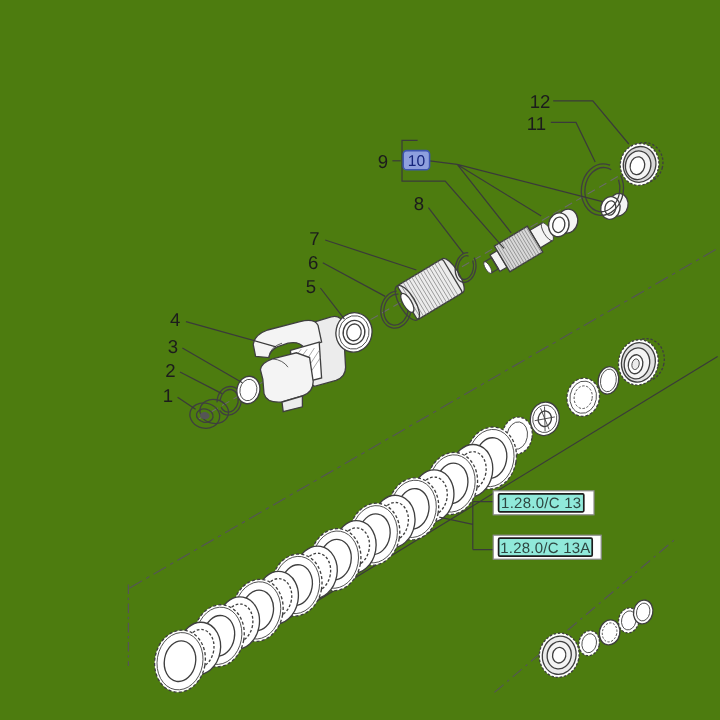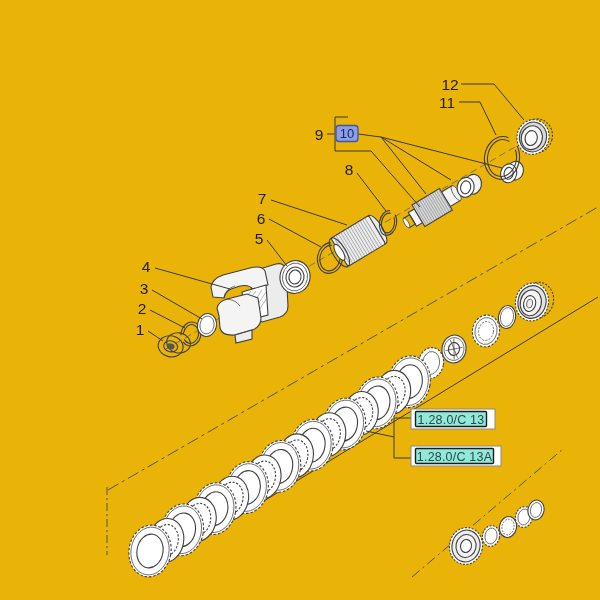--- a/index.html
+++ b/index.html
@@ -1,16 +1,16 @@
 <!DOCTYPE html>
 <html><head>
 <meta charset="utf-8">
 <style>
   html,body{margin:0;padding:0;background:#fff;}
-  #stage{position:relative;width:600px;height:600px;background:#eab308;overflow:hidden;
+  #stage{position:relative;width:600px;height:600px;background:#4d7c0f;overflow:hidden;
          font-family:"Liberation Sans", sans-serif;}
   svg{display:block;}
   
   .ln{stroke:#3f3f3f;stroke-width:1.1;fill:none;}
   .f{fill:#ffffff;}
   .thin{stroke-width:0.7;}
   .lead{stroke:#3a3a3a;stroke-width:1;fill:none;}
   .dashaxis{stroke:#6a6a6a;stroke-width:0.9;fill:none;stroke-dasharray:7 4;}
   .dashdot{stroke:#555;stroke-width:1;fill:none;stroke-dasharray:12 4 3 4;}
   .callout{font-size:15.5px;fill:#1c1c1c;}

